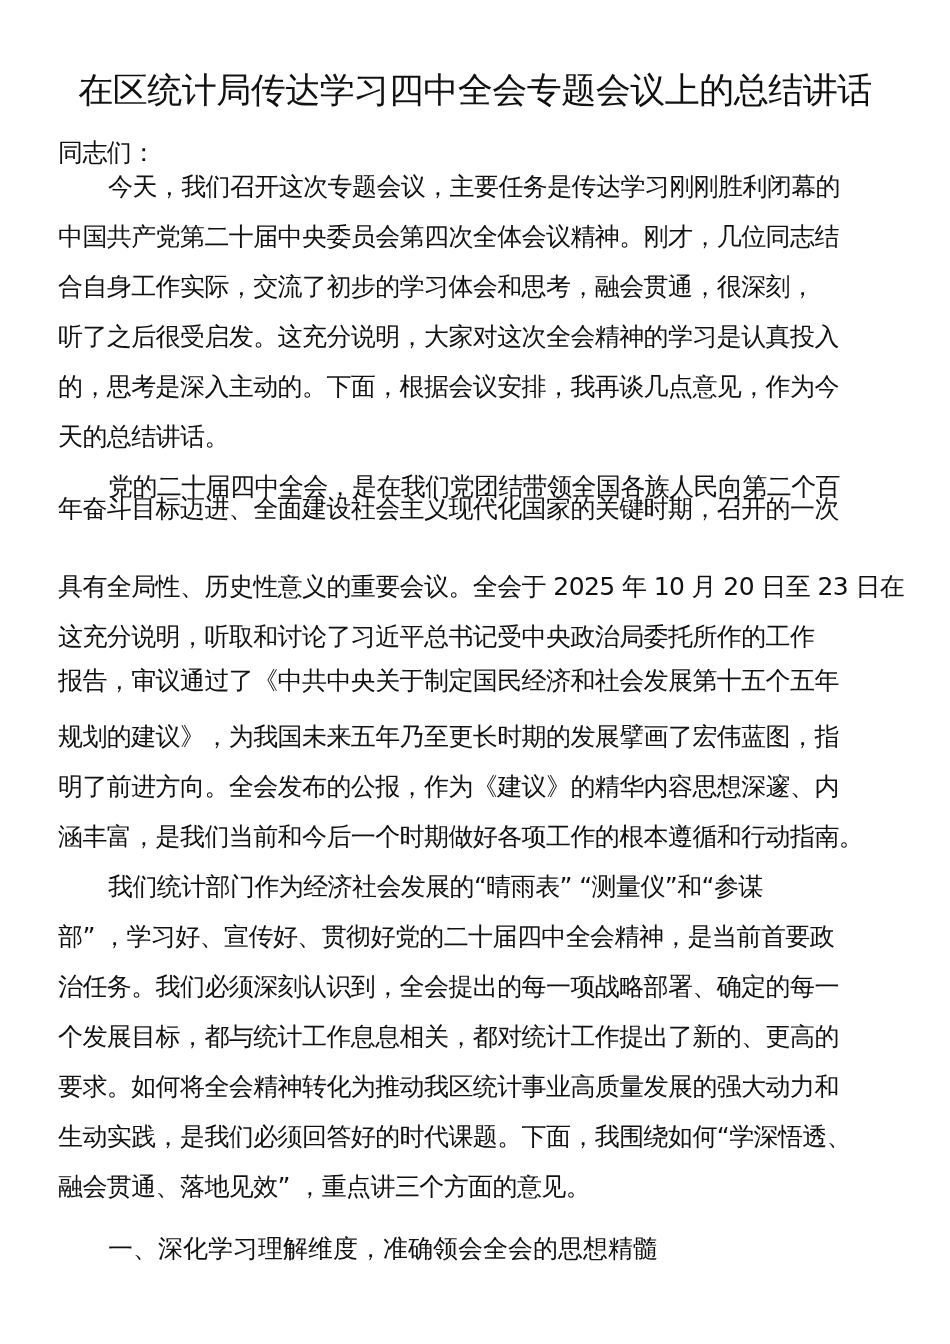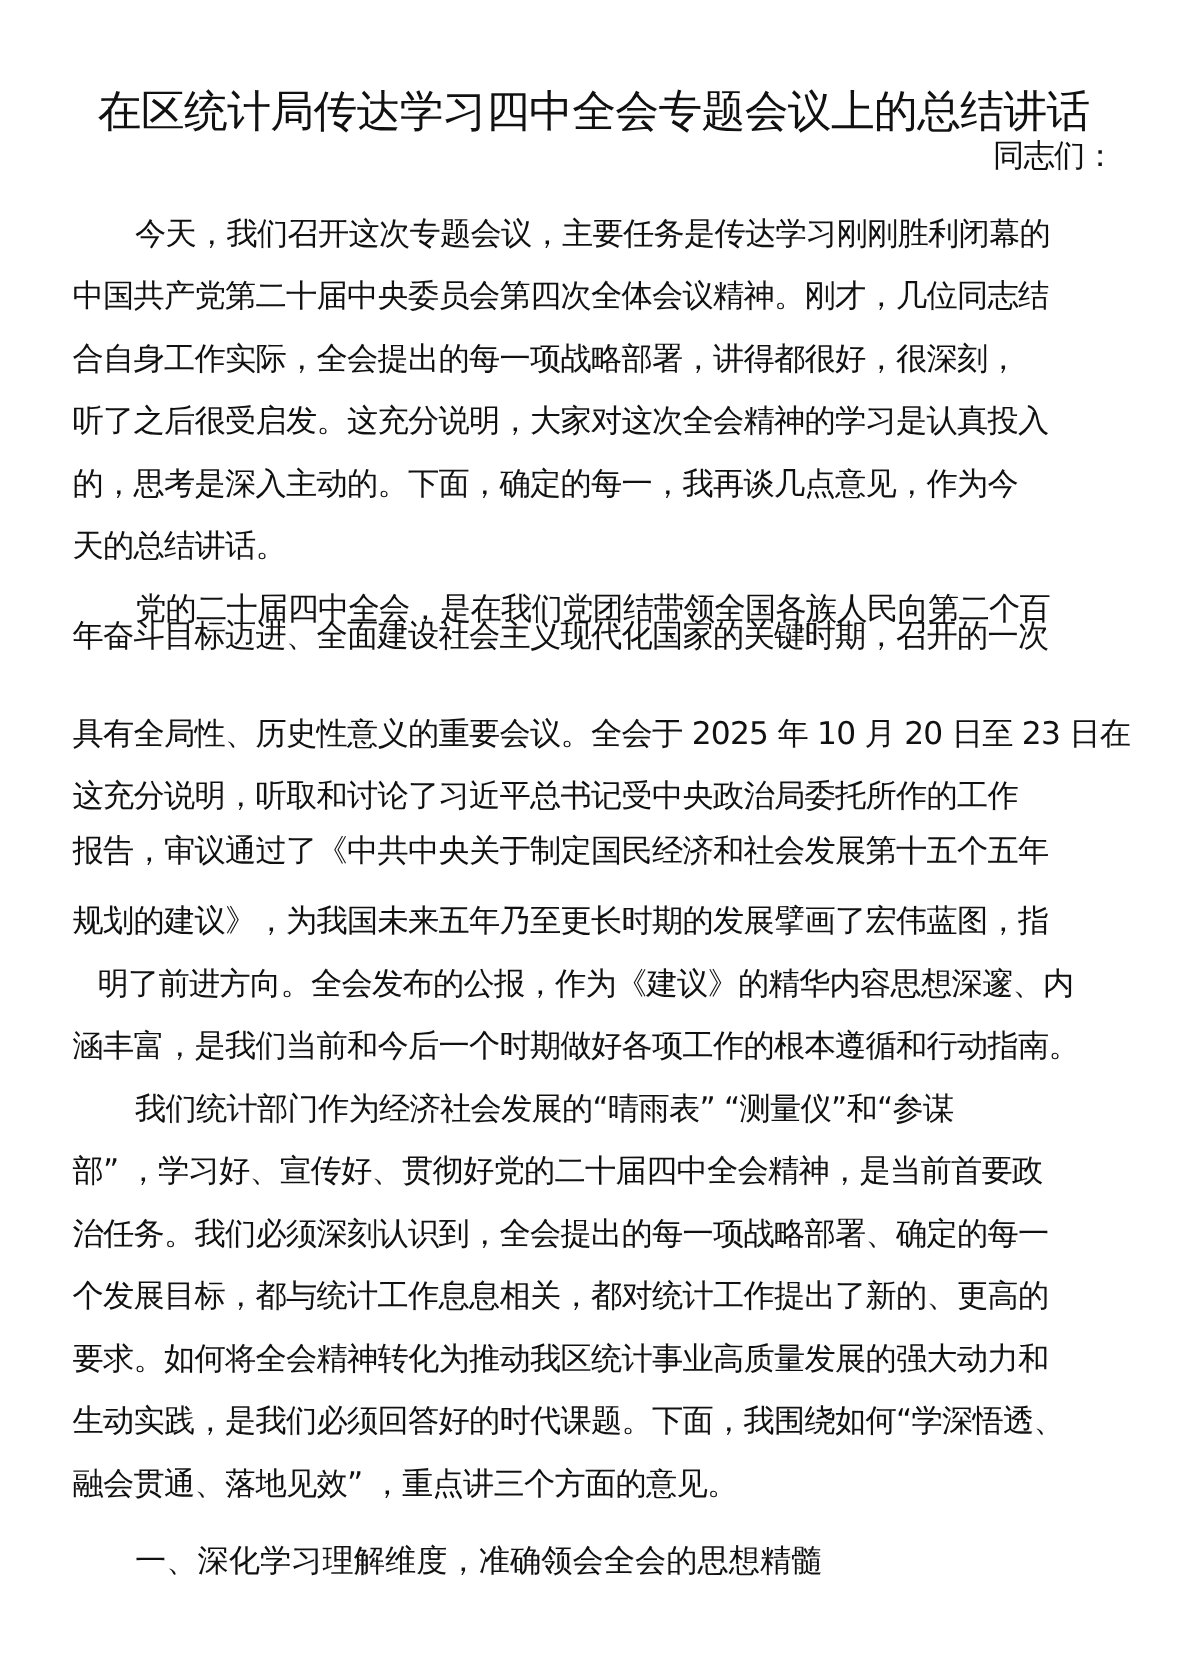--- a/index.html
+++ b/index.html
@@ -11,39 +11,39 @@
   .line { position: absolute; left: 58px; width: 834px; font-size: 25px; line-height: 34px;
           white-space: nowrap; letter-spacing: -0.6px; color: #111; }
   .indent { left: 108px; width: 784px; }
   .heading { font-weight: normal; letter-spacing: 0px; }
 </style>
 </head>
 <body>
 
 <div class="page">
   <div class="title">在区统计局传达学习四中全会专题会议上的总结讲话</div>
-  <div class="line" style="top:108px;text-align:right;">同志们：</div>
+  <div class="line" style="top:136px;">同志们：</div>
 
   <div>
     <div class="line indent" style="top:170px;">今天，我们召开这次专题会议，主要任务是传达学习刚刚胜利闭幕的</div>
     <div class="line" style="top:220px;">中国共产党第二十届中央委员会第四次全体会议精神。刚才，几位同志结</div>
-    <div class="line" style="top:270px;">合自身工作实际，全会提出的每一项战略部署，讲得都很好，很深刻，</div>
+    <div class="line" style="top:270px;">合自身工作实际，交流了初步的学习体会和思考，融会贯通，很深刻，</div>
     <div class="line" style="top:320px;">听了之后很受启发。这充分说明，大家对这次全会精神的学习是认真投入</div>
-    <div class="line" style="top:370px;">的，思考是深入主动的。下面，确定的每一，我再谈几点意见，作为今</div>
+    <div class="line" style="top:370px;">的，思考是深入主动的。下面，根据会议安排，我再谈几点意见，作为今</div>
     <div class="line" style="top:420px;">天的总结讲话。</div>
   </div>
 
   <div>
     <div class="line indent" style="top:470px;">党的二十届四中全会，是在我们党团结带领全国各族人民向第二个百</div>
     <div class="line" style="top:492px;">年奋斗目标迈进、全面建设社会主义现代化国家的关键时期，召开的一次</div>
     <div class="line" style="top:570px;">具有全局性、历史性意义的重要会议。全会于 2025 年 10 月 20 日至 23 日在</div>
     <div class="line" style="top:620px;">这充分说明，听取和讨论了习近平总书记受中央政治局委托所作的工作</div>
     <div class="line" style="top:664px;">报告，审议通过了《中共中央关于制定国民经济和社会发展第十五个五年</div>
     <div class="line" style="top:720px;">规划的建议》，为我国未来五年乃至更长时期的发展擘画了宏伟蓝图，指</div>
-    <div class="line" style="top:770px;margin-left:20px;">明了前进方向。全会发布的公报，作为《建议》的精华内容思想深邃、内</div>
+    <div class="line" style="top:770px;">明了前进方向。全会发布的公报，作为《建议》的精华内容思想深邃、内</div>
     <div class="line" style="top:820px;">涵丰富，是我们当前和今后一个时期做好各项工作的根本遵循和行动指南。</div>
   </div>
 
   <div>
     <div class="line indent" style="top:870px;">我们统计部门作为经济社会发展的“晴雨表” “测量仪”和“参谋</div>
     <div class="line" style="top:920px;">部” ，学习好、宣传好、贯彻好党的二十届四中全会精神，是当前首要政</div>
     <div class="line" style="top:970px;">治任务。我们必须深刻认识到，全会提出的每一项战略部署、确定的每一</div>
     <div class="line" style="top:1020px;">个发展目标，都与统计工作息息相关，都对统计工作提出了新的、更高的</div>
     <div class="line" style="top:1070px;">要求。如何将全会精神转化为推动我区统计事业高质量发展的强大动力和</div>
     <div class="line" style="top:1120px;">生动实践，是我们必须回答好的时代课题。下面，我围绕如何“学深悟透、</div>

